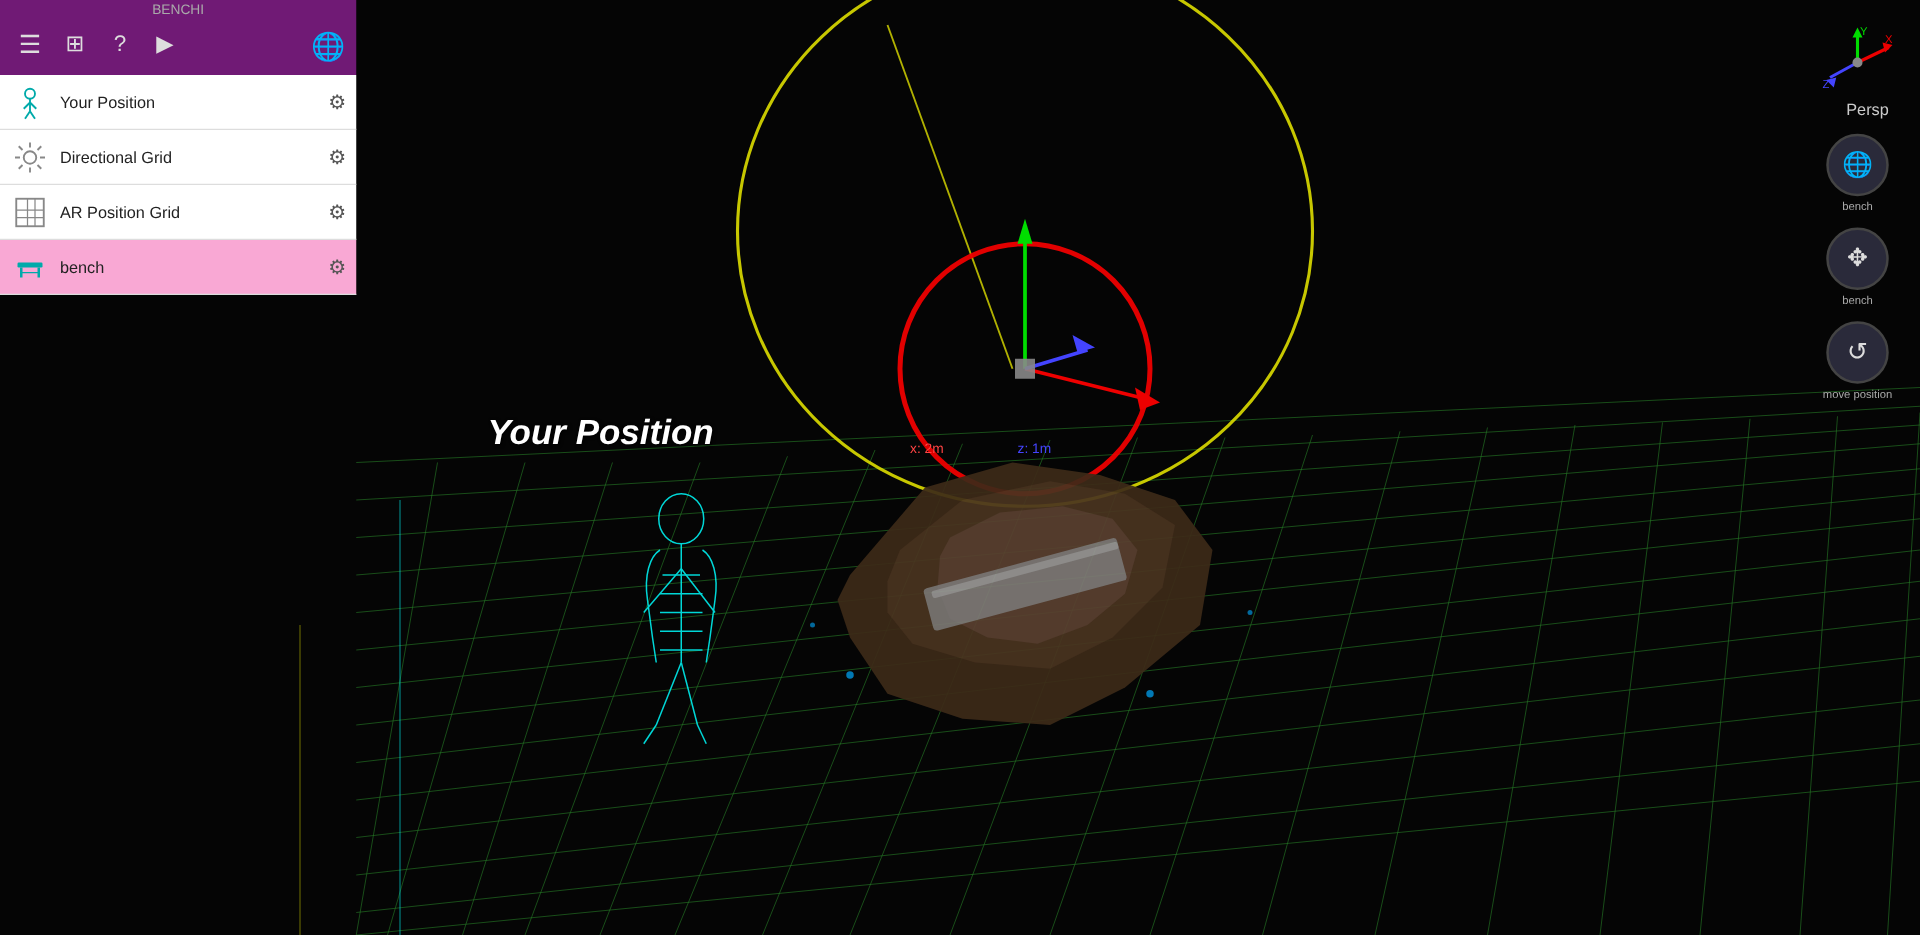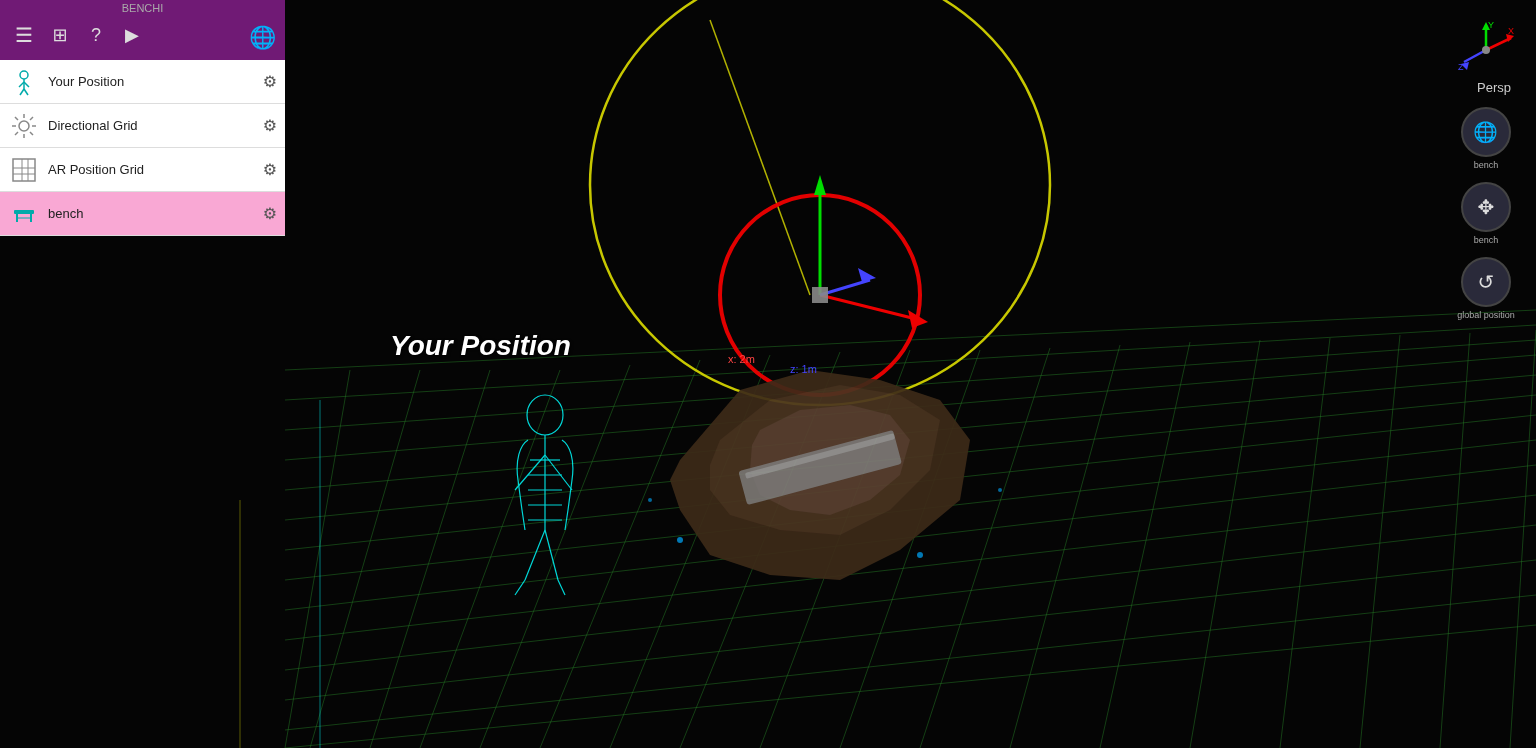--- a/index.html
+++ b/index.html
@@ -146,27 +146,26 @@
       position: absolute;
       left: 728px;
       top: 353px;
       color: #f44;
       font-size: 11px;
       z-index: 5;
       pointer-events: none;
     }
     #coord-z {
       position: absolute;
-      left: 790px;
+      left: 814px;
       top: 353px;
       color: #44f;
       font-size: 11px;
       z-index: 5;
       pointer-events: none;
-      margin-top: 10px;
     }
   </style>
 </head>
 <body>
 
 <div id="viewport">
 
   <svg id="scene-svg" viewBox="0 0 1536 748" xmlns="http://www.w3.org/2000/svg">
 
     <rect width="1536" height="748" fill="#050505"></rect>
@@ -376,17 +375,17 @@
       <div class="ctrl-btn">
         <span class="ctrl-btn-icon">✥</span>
       </div>
       <span class="ctrl-btn-label">bench</span>
     </div>
 
     <div style="display:flex;flex-direction:column;align-items:center;gap:3px;">
       <div class="ctrl-btn">
         <span class="ctrl-btn-icon">↺</span>
       </div>
-      <span class="ctrl-btn-label" style="text-align:center;max-width:60px;">global position</span>
+      <span class="ctrl-btn-label" style="text-align:center;max-width:60px;">move position</span>
     </div>
   </div>
 
 </div>
 
 </body></html>

